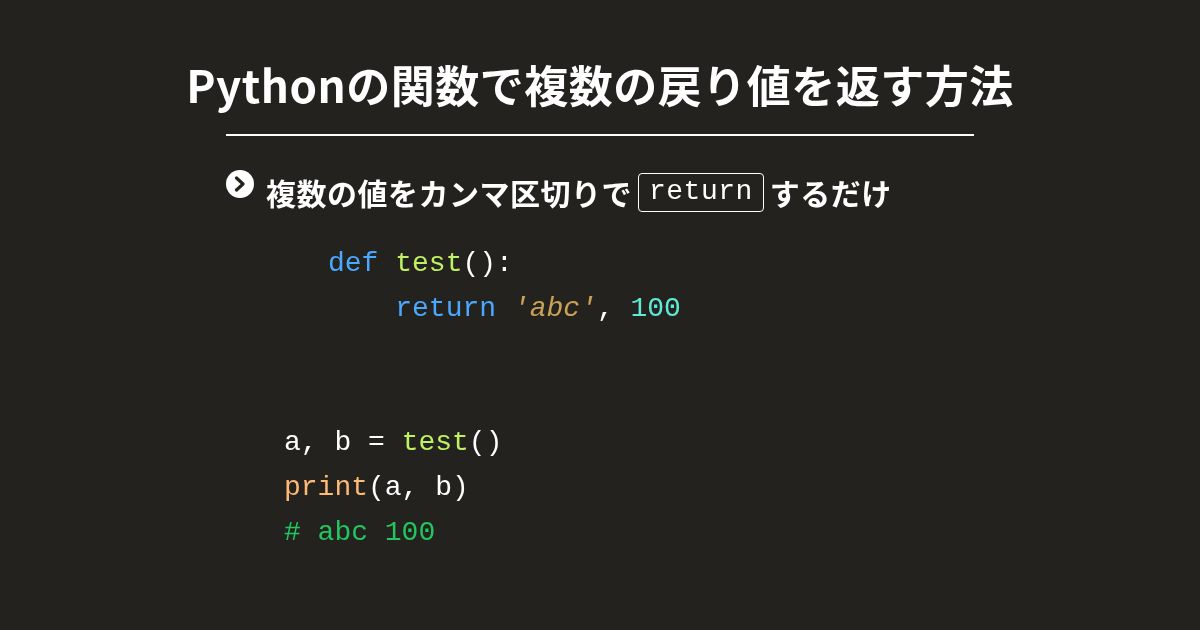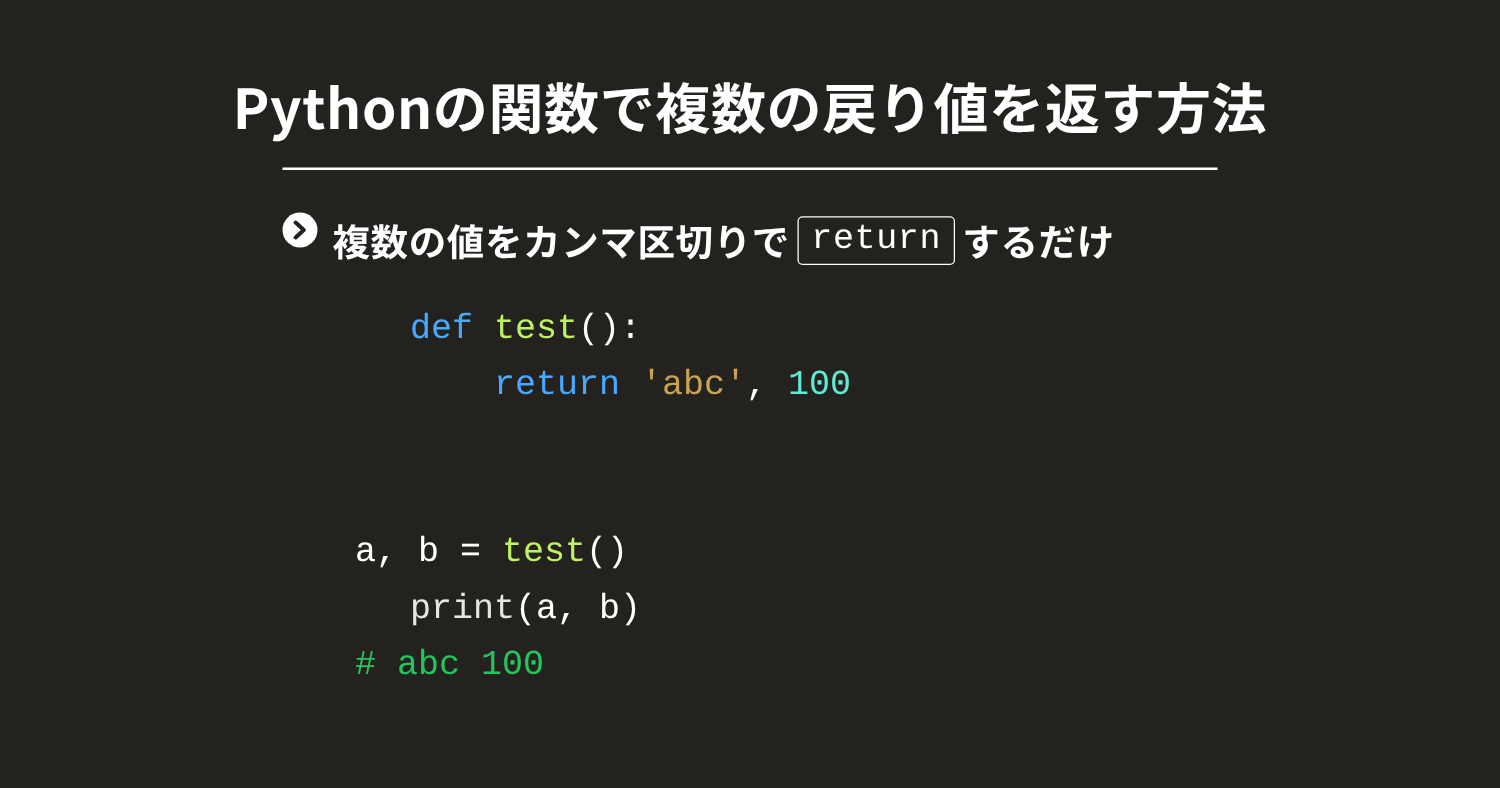--- a/index.html
+++ b/index.html
@@ -68,23 +68,23 @@
       padding-left: 58px;
       font-family: ui-monospace, SFMono-Regular, Menlo, Consolas, "Liberation Mono", monospace;
       font-size: 28px;
       line-height: 1.6;
       white-space: pre;
       font-weight: 500;
     }
     .tok-kw { color: #4aa8ff; margin-left: 44px; }
     .tok-fn { color: #bef264; }
     .tok-def { color: #ffffff; }
-    .tok-str { color: #c9a255; }
+    .tok-str { color: #c9a255; font-style: italic; }
     .tok-num { color: #5eead4; }
-    .tok-builtin { color: #e5e5e5; margin-left: 44px; }
+    .tok-builtin { color: #fdba74; }
     .tok-comment { color: #22c55e; }
   </style>
 </head>
 <body>
 
 <div class="title">Pythonの関数で複数の戻り値を返す方法</div>
 <div class="rule"></div>
 
 <div class="subtitle-row">
   <span class="bullet-circle">

